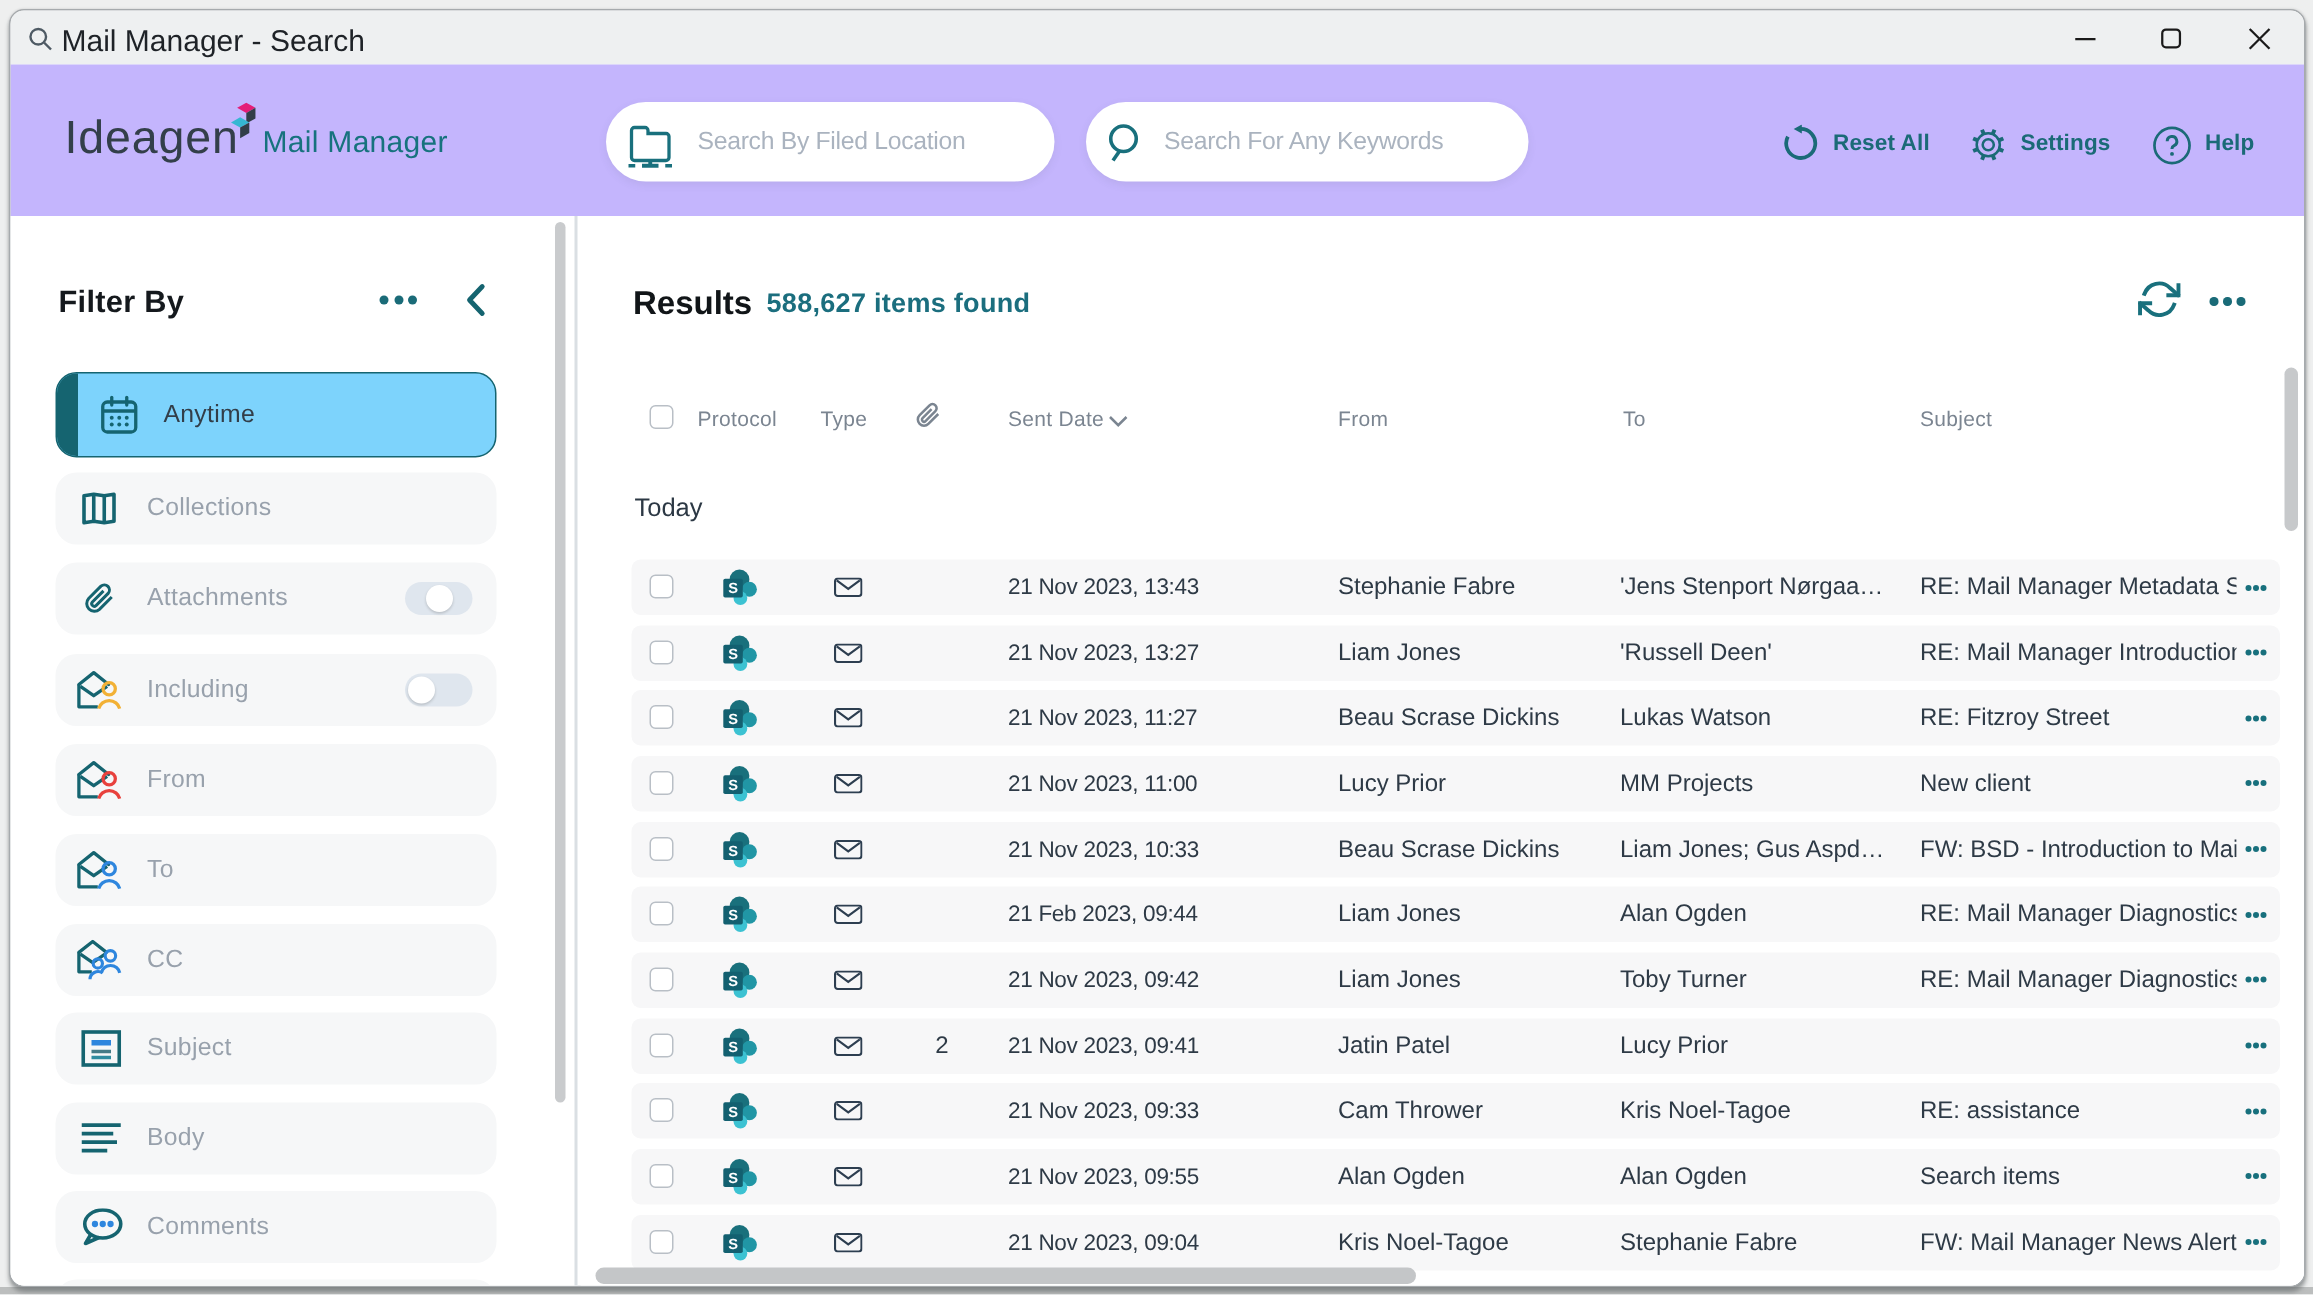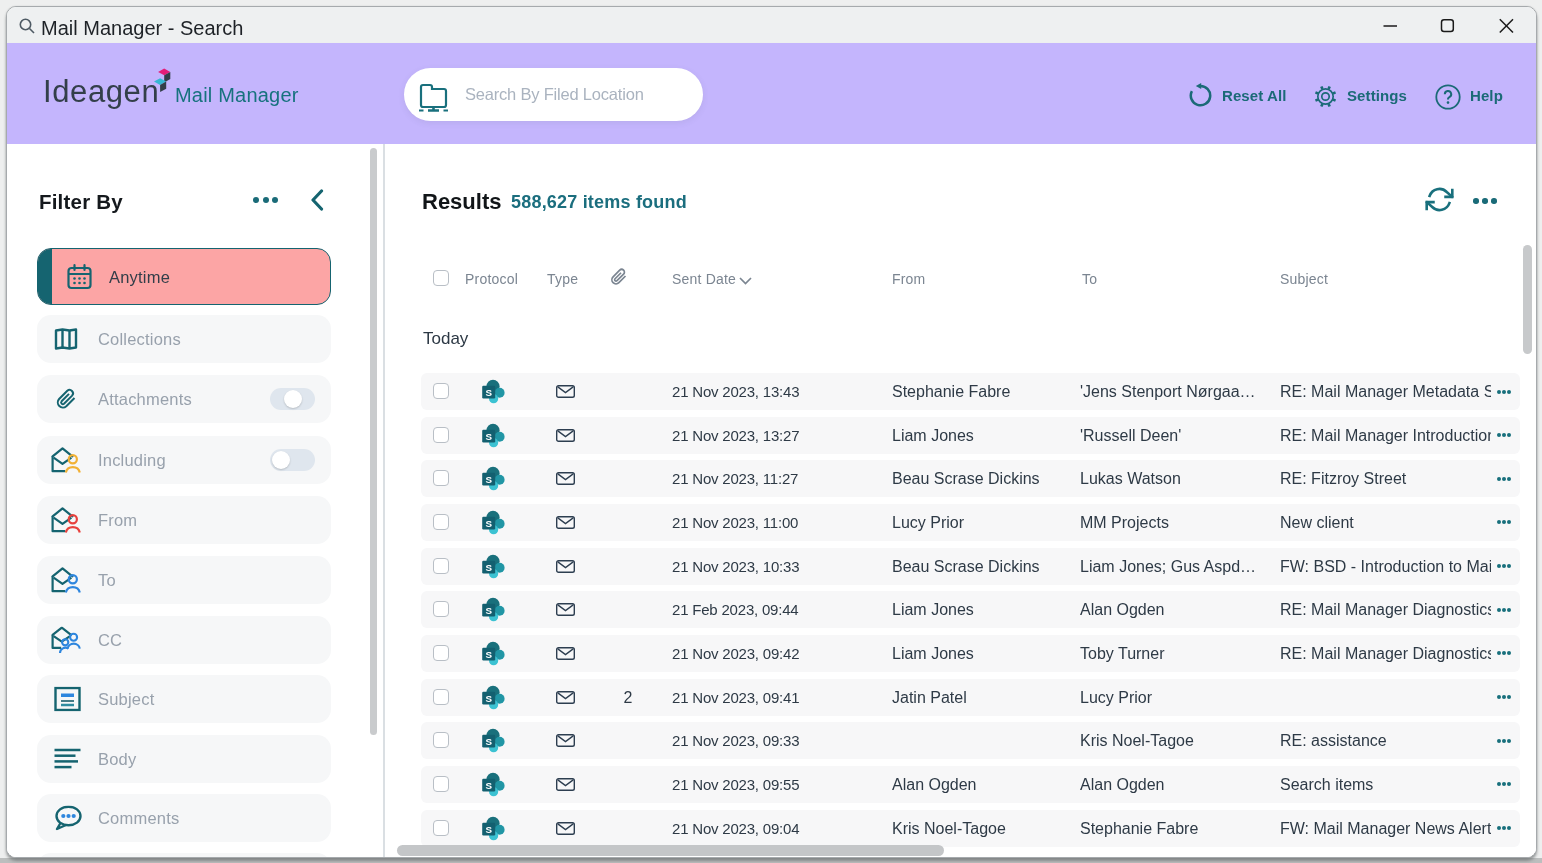--- a/index.html
+++ b/index.html
@@ -31,21 +31,21 @@
              border-right:2px solid #dadfe3; }
   #sb-scroll { position:absolute; left:363px; top:4px; width:7px; height:587px; background:#c9cbcd; border-radius:4px; }
   #filterby { position:absolute; left:32px; top:46px; font-size:20.5px; font-weight:bold; color:#15191d; letter-spacing:0.2px; }
   .menudots { position:absolute; display:flex; }
   .menudots i { display:block; border-radius:50%; background:#1a6b78; }
   #sb-chevron { position:absolute; left:303px; top:45px; }
   .fbtn { position:absolute; left:30px; width:294px; height:48px; background:#f6f7f8; border-radius:14px; }
   .fbtn .ic  { position:absolute; left:17px; top:50%; transform:translateY(-50%); }
   .fbtn .lbl { position:absolute; left:61px; top:50%; transform:translateY(-50%);
                font-size:16.5px; color:#98a1ac; letter-spacing:0.2px; white-space:nowrap; }
-  #btn-anytime { top:104px; height:57px; background:#fca5a5; border:1.8px solid #156470; overflow:hidden;padding-left:24px; }
+  #btn-anytime { top:104px; height:57px; background:#7dd3fc; border:1.8px solid #156470; overflow:hidden;padding-left:24px; }
   #btn-anytime .accent { position:absolute; left:-1px; top:-1px; width:15px; height:57px; background:#156470; }
   #btn-anytime .ic { left:28px; }
   #btn-anytime .lbl { left:71px; color:#323e49; }
   .toggle { position:absolute; right:16px; top:50%; transform:translateY(-50%); width:45px; height:22px;
             border-radius:11px; background:#dfe6ee; }
   .toggle .knob { position:absolute; top:2px; width:18px; height:18px; border-radius:50%; background:#fff;
                   box-shadow:0 1px 2px rgba(0,0,0,0.18); }
   
   #main { position:absolute; left:380px; top:0; width:1151px; height:715px; background:#fff; }
   #results-title { position:absolute; left:35px; top:45px; font-size:22px; font-weight:bold; color:#111518; }
@@ -107,20 +107,27 @@
     </div>
     <div class="searchbox" style="left:397px; width:299px;">
       <svg style="position:absolute; left:14px; top:13px;" width="31" height="31" viewBox="0 0 31 31" fill="none" stroke="#19707d" stroke-width="2.2">
         <path d="M3 24 V6 a2 2 0 0 1 2-2 h7 a2 2 0 0 1 2 2 v2 h12 a2 2 0 0 1 2 2 v14 a2 2 0 0 1-2 2 H5 a2 2 0 0 1-2-2 z"></path>
         <path d="M15.5 26 v3" stroke-width="2.6"></path>
         <path d="M10 29.5 h11" stroke-width="2.6"></path>
         <path d="M1 29.5 h4.5 M25.5 29.5 h4.5" stroke-width="2.2"></path>
       </svg>
       <div class="ph" style="left:61px">Search By Filed Location</div>
     </div>
+    <div class="searchbox" style="left:717px; width:295px;">
+      <svg style="position:absolute; left:13px; top:13px;" width="28" height="28" viewBox="0 0 28 28" fill="none" stroke="#19707d" stroke-width="2.4">
+        <circle cx="12" cy="11.5" r="8.5"></circle>
+          <line x1="9.5" y1="19.5" x2="5" y2="26"></line>
+      </svg>
+      <div class="ph" style="left:52px">Search For Any Keywords</div>
+    </div>
 
     <svg id="resetic" style="position:absolute; left:1182px; top:40px;" width="25" height="25" viewBox="0 0 25 25" fill="none" stroke="#1b6a77" stroke-width="2.5">
       <path d="M11.2 2.9 a 9.7 9.7 0 1 1 -8.3 5.2"></path>
       <polygon points="12.2,0 12.2,6 6.8,3 " fill="#1b6a77" stroke="none"></polygon>
     </svg>
     <div class="hbtn" style="left:1215px">Reset All</div>
     <svg style="position:absolute; left:1306px; top:41px;" width="25" height="25" viewBox="0 0 25 25" fill="none" stroke="#1b6a77">
       <circle cx="12.5" cy="12.5" r="7.7" stroke-width="1.7"></circle>
       <circle cx="12.5" cy="12.5" r="3.7" stroke-width="1.7"></circle>
       <g stroke-width="2.6">
@@ -481,20 +488,21 @@
   <circle cx="18.6" cy="13.8" r="5" fill="#2196a5"></circle>
   <circle cx="12.6" cy="19.7" r="4.6" fill="#3cc2d2"></circle>
   <rect x="1.2" y="6.8" width="13" height="12.6" rx="1.2" fill="#136070"></rect>
   <text x="7.7" y="16.6" font-family="Liberation Sans, sans-serif" font-size="9.8" font-weight="bold" fill="#ffffff" text-anchor="middle">S</text>
 </svg>
             <svg class="env" width="19" height="13" viewBox="0 0 19 13" fill="none" stroke="#2d3e50" stroke-width="1.4">
   <rect x="0.7" y="0.7" width="17.6" height="11.6" rx="1.8"></rect>
   <polyline points="1.8,1.9 9.5,7.6 17.2,1.9"></polyline>
 </svg>
             <div class="cell c-date">21 Nov 2023, 09:33</div>
+            <div class="cell c-from">Cam Thrower</div>
             <div class="cell c-to">Kris Noel-Tagoe</div>
             <div class="cell c-subj">RE: assistance</div>
             <div class="rowdots">
               <i></i>
               <i></i>
               <i></i>
             </div>
           </div>
       <div class="row" style="top:621.8px">
             <div class="cbx" style="left:12px; top:10px;"></div>

